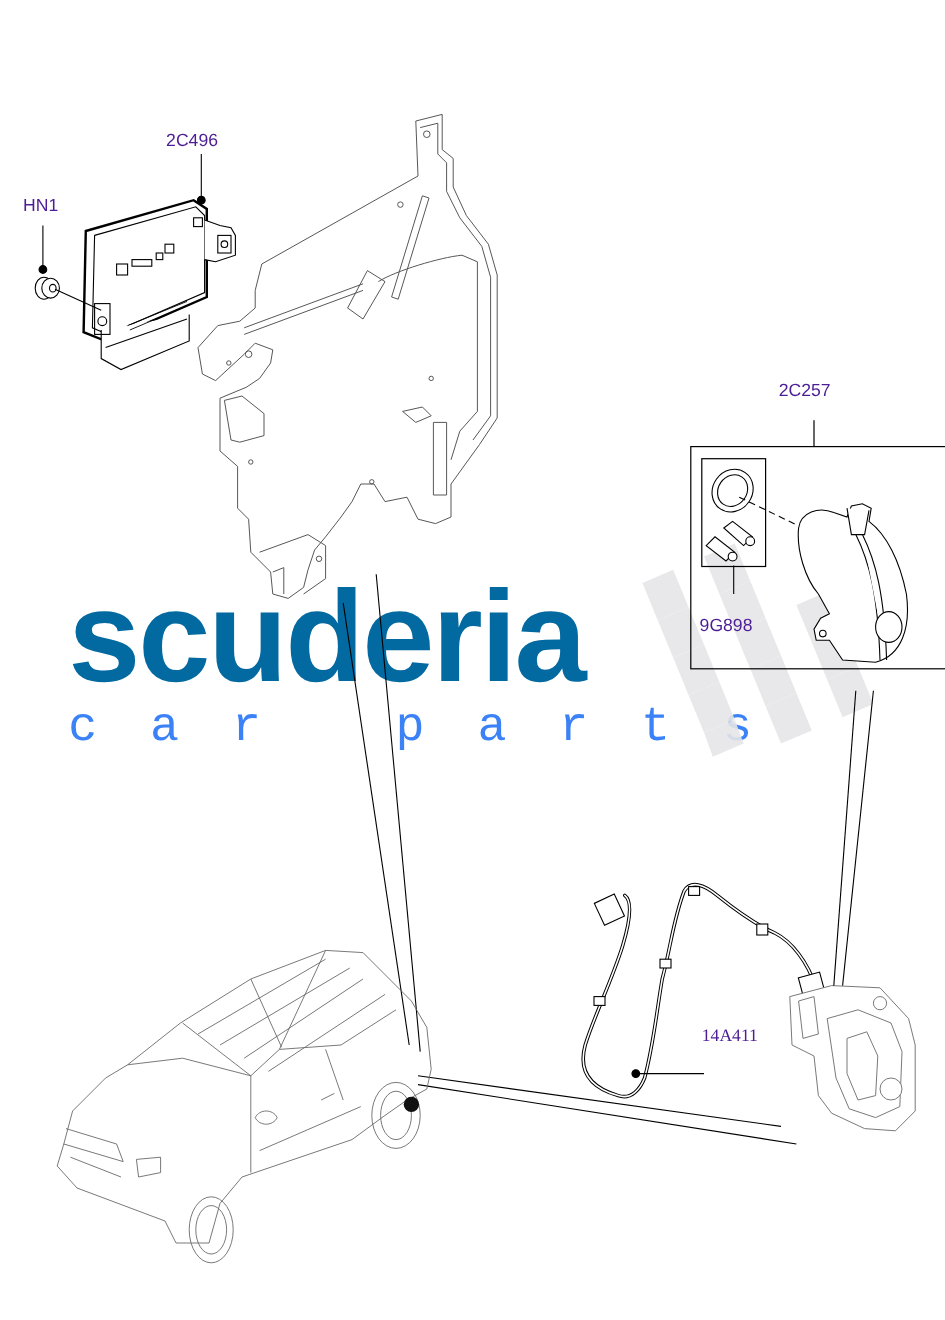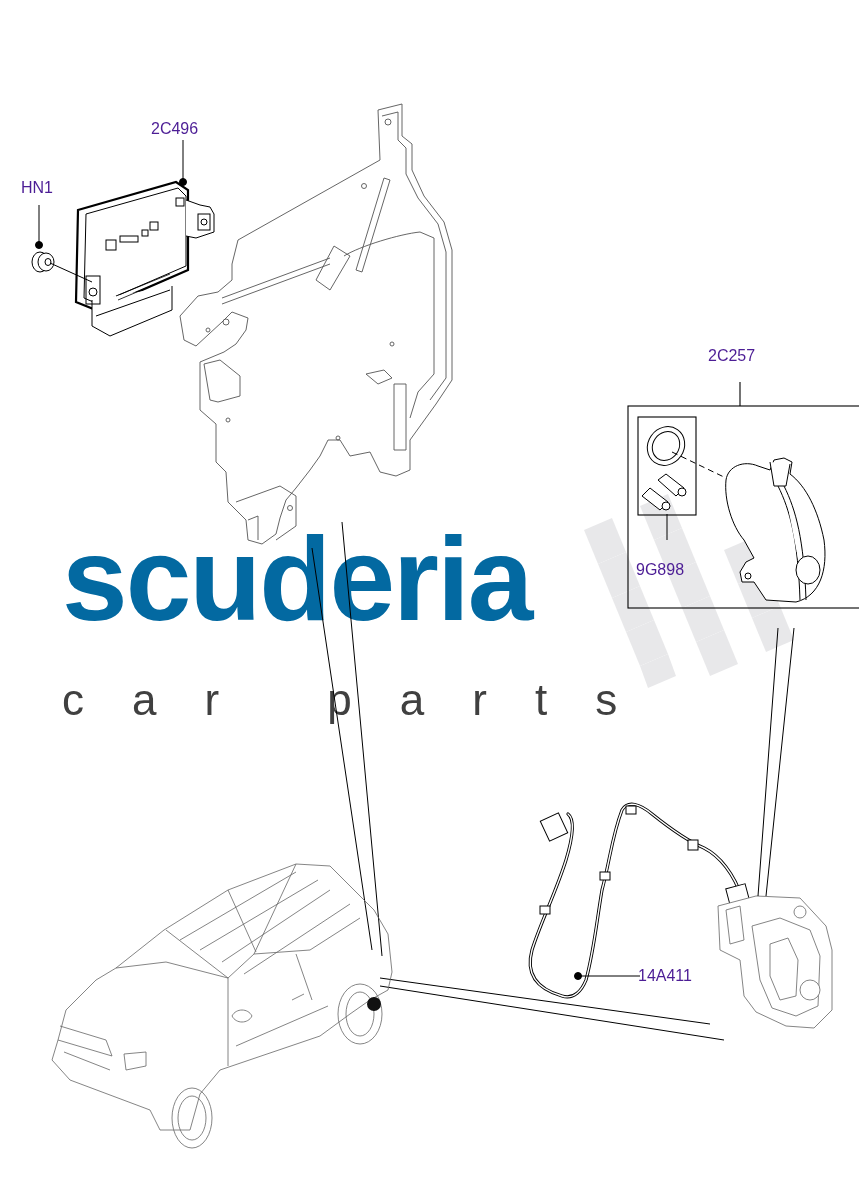--- a/index.html
+++ b/index.html
@@ -1,20 +1,20 @@
 <!DOCTYPE html>
 <html><head>
 <meta charset="utf-8">
 <style>
   html, body { margin:0; padding:0; background:#ffffff; }
   body { width:859px; height:1200px; position:relative; overflow:hidden; font-family:"Liberation Sans", sans-serif; }
   #diagram { position:absolute; left:0; top:0; width:859px; height:1200px; }
   .callout { position:absolute; font-family:"Liberation Sans", sans-serif; font-size:16px; color:#4c1d95; line-height:1; white-space:nowrap; cursor:pointer; }
   .wm-main { position:absolute; left:62px; top:520px; font-family:"Liberation Sans", sans-serif; font-weight:bold; font-size:118px; letter-spacing:-2px; color:#0369a1; line-height:1; }
-  .wm-sub { position:absolute; left:62px; top:678px; font-family:Liberation Sans, sans-serif; font-size:44px; color:#404040; line-height:1; letter-spacing:48px; }
+  .wm-sub { position:absolute; left:62px; top:640px; font-family:Liberation Mono, monospace; font-size:44px; color:#3b82f6; line-height:1; letter-spacing:48px; }
 </style>
 </head>
 <body>
 
 <div id="diagram">
 
   <div class="wm-main">scuderia</div>
   <div class="wm-sub">car parts</div>
 
   <svg width="859" height="1200" viewBox="0 0 859 1200" style="position:absolute;left:0;top:0;">
@@ -167,14 +167,14 @@
       <path d="M232,1016 C236,1008 248,1008 252,1016 C248,1024 236,1024 232,1016 Z"></path>
       <path d="M292,1000 L304,994"></path>
     </g>
     <circle cx="374" cy="1004" r="7" fill="#111"></circle>
   </svg>
 
   <div class="callout" style="left:151px;top:121px;">2C496</div>
   <div class="callout" style="left:21px;top:180px;">HN1</div>
   <div class="callout" style="left:708px;top:348px;">2C257</div>
   <div class="callout" style="left:636px;top:562px;">9G898</div>
-  <div class="callout" style="left:638px;top:968px;">14A411</div>
+  <div class="callout" style="left:638px;top:934px;font-family:Liberation Serif, serif;">14A411</div>
 </div>
 
 </body></html>

